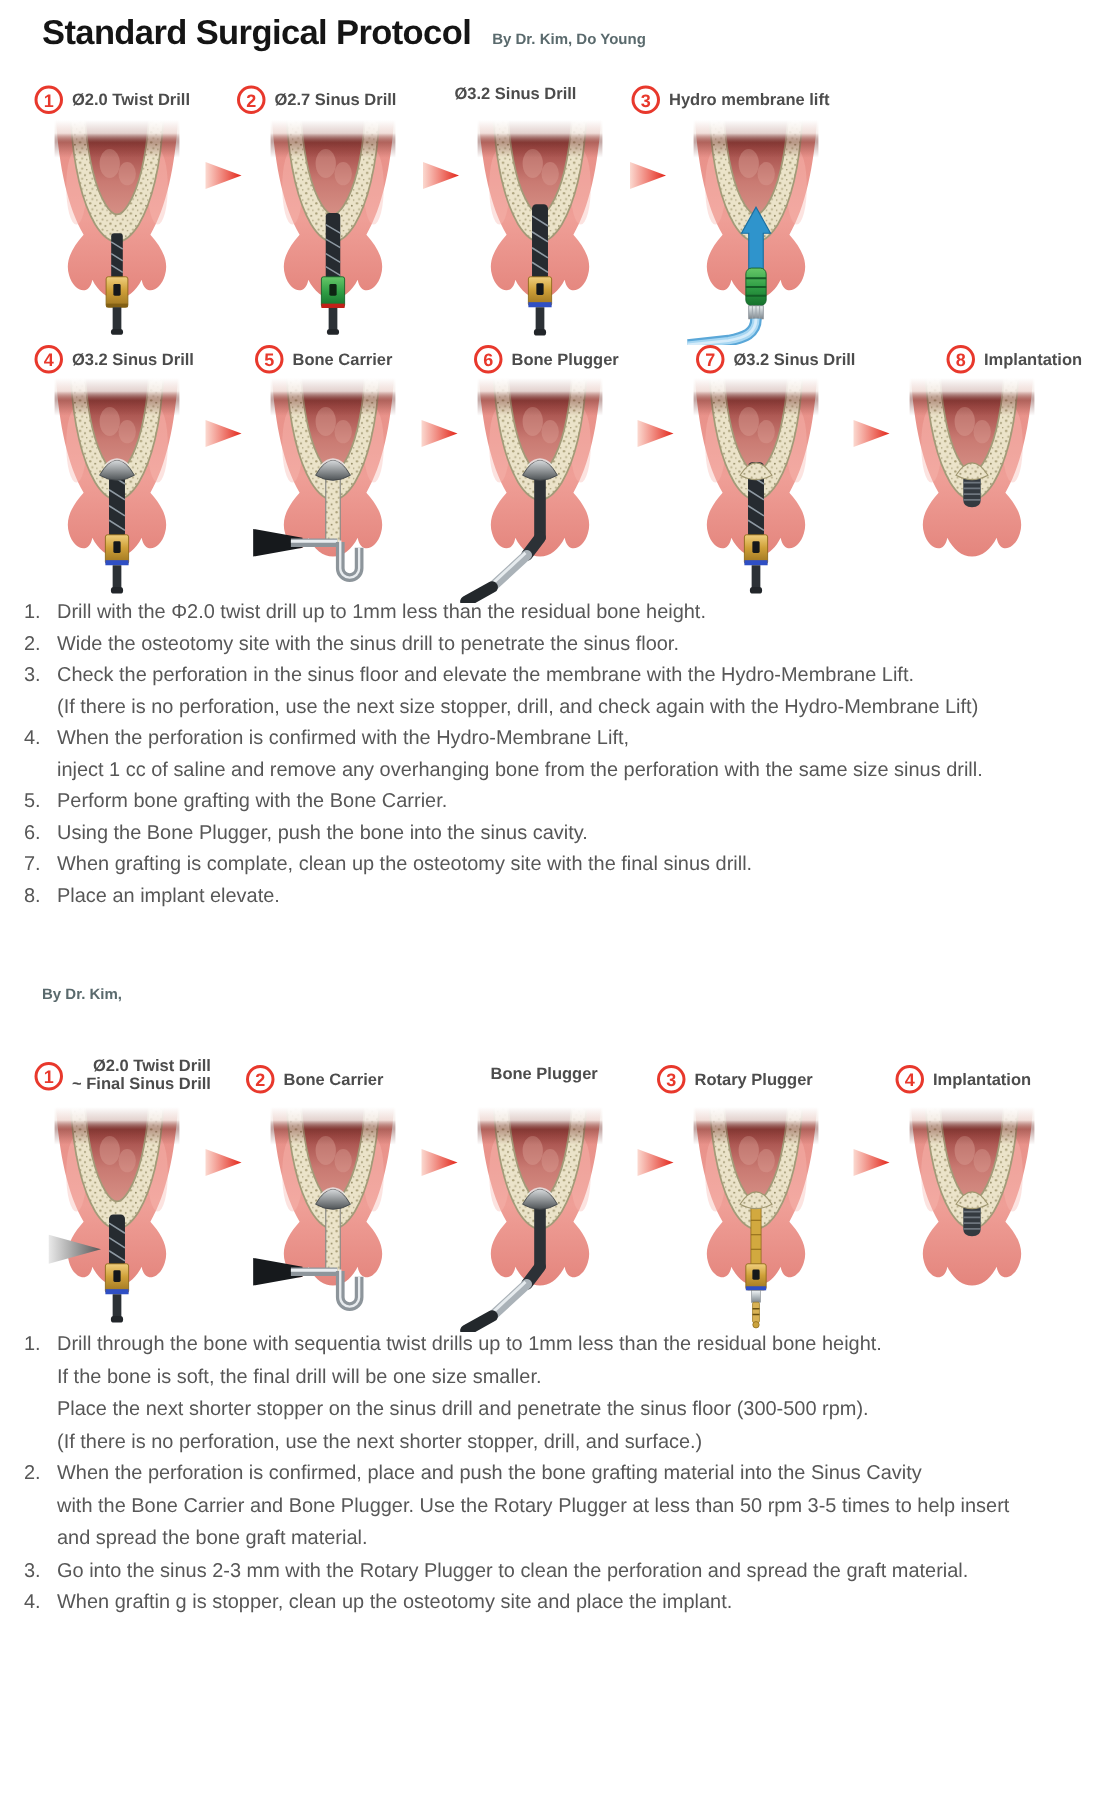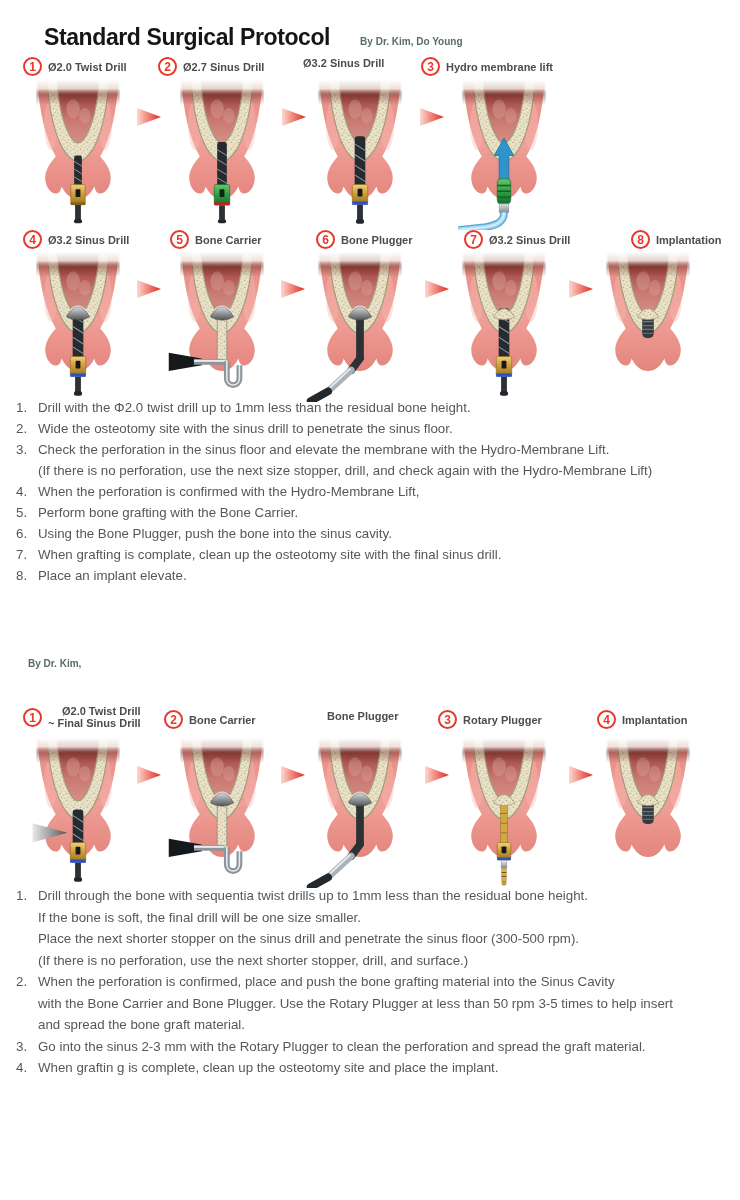--- a/index.html
+++ b/index.html
@@ -1,19 +1,19 @@
 <!DOCTYPE html>
 <html><head>
 <meta charset="utf-8">
 <style>
   html,body{margin:0;padding:0;background:#fff;}
   body{font-family:"Liberation Sans",sans-serif;}
   #page{position:relative;width:740px;height:1200px;background:#fff;overflow:hidden;}
   .title-row{position:absolute;display:flex;align-items:baseline;gap:14px;}
-  .title-row h1{margin:16px;font-size:23px;font-weight:bold;color:#151515;letter-spacing:-0.4px;}
+  .title-row h1{margin:0;font-size:23px;font-weight:bold;color:#151515;letter-spacing:-0.4px;}
   .byline{font-size:10px;font-weight:bold;color:#5a6a6d;}
   .step{position:absolute;display:flex;align-items:center;gap:6px;}
   .snum{box-sizing:border-box;width:19px;height:19px;border:2px solid #e8382c;border-radius:50%;
         color:#e8382c;font-weight:bold;font-size:12px;display:flex;align-items:center;justify-content:center;flex:0 0 auto;}
   .snum:empty{display:none;}
   .slab{font-size:11px;font-weight:bold;color:#4c4c4c;text-align:right;}
   .slab .l1,.slab .l2{display:block;line-height:11.5px;}
   .fig{position:absolute;width:108px;height:150px;}
   .fig svg{display:block;}
   .arr{position:absolute;}
@@ -325,20 +325,21 @@
       <div class="iline">Wide the osteotomy site with the sinus drill to penetrate the sinus floor.</div>
     </div>
     <div class="item">
       <span class="inum">3.</span>
       <div class="iline">Check the perforation in the sinus floor and elevate the membrane with the Hydro-Membrane Lift.</div>
       <div class="iline">(If there is no perforation, use the next size stopper, drill, and check again with the Hydro-Membrane Lift)</div>
     </div>
     <div class="item">
       <span class="inum">4.</span>
       <div class="iline">When the perforation is confirmed with the Hydro-Membrane Lift,</div>
+      <div class="iline">inject 1 cc of saline and remove any overhanging bone from the perforation with the same size sinus drill.</div>
     </div>
     <div class="item">
       <span class="inum">5.</span>
       <div class="iline">Perform bone grafting with the Bone Carrier.</div>
     </div>
     <div class="item">
       <span class="inum">6.</span>
       <div class="iline">Using the Bone Plugger, push the bone into the sinus cavity.</div>
     </div>
     <div class="item">
@@ -440,17 +441,17 @@
       <div class="iline">When the perforation is confirmed, place and push the bone grafting material into the Sinus Cavity</div>
       <div class="iline">with the Bone Carrier and Bone Plugger. Use the Rotary Plugger at less than 50 rpm 3-5 times to help insert</div>
       <div class="iline">and spread the bone graft material.</div>
     </div>
     <div class="item">
       <span class="inum">3.</span>
       <div class="iline">Go into the sinus 2-3 mm with the Rotary Plugger to clean the perforation and spread the graft material.</div>
     </div>
     <div class="item">
       <span class="inum">4.</span>
-      <div class="iline">When graftin g is complete, clean up the osteotomy site and place the implant.</div>
+      <div class="iline">When graftin g is stopper, clean up the osteotomy site and place the implant.</div>
     </div>
   </div>
 
 </div>
 
 </body></html>

